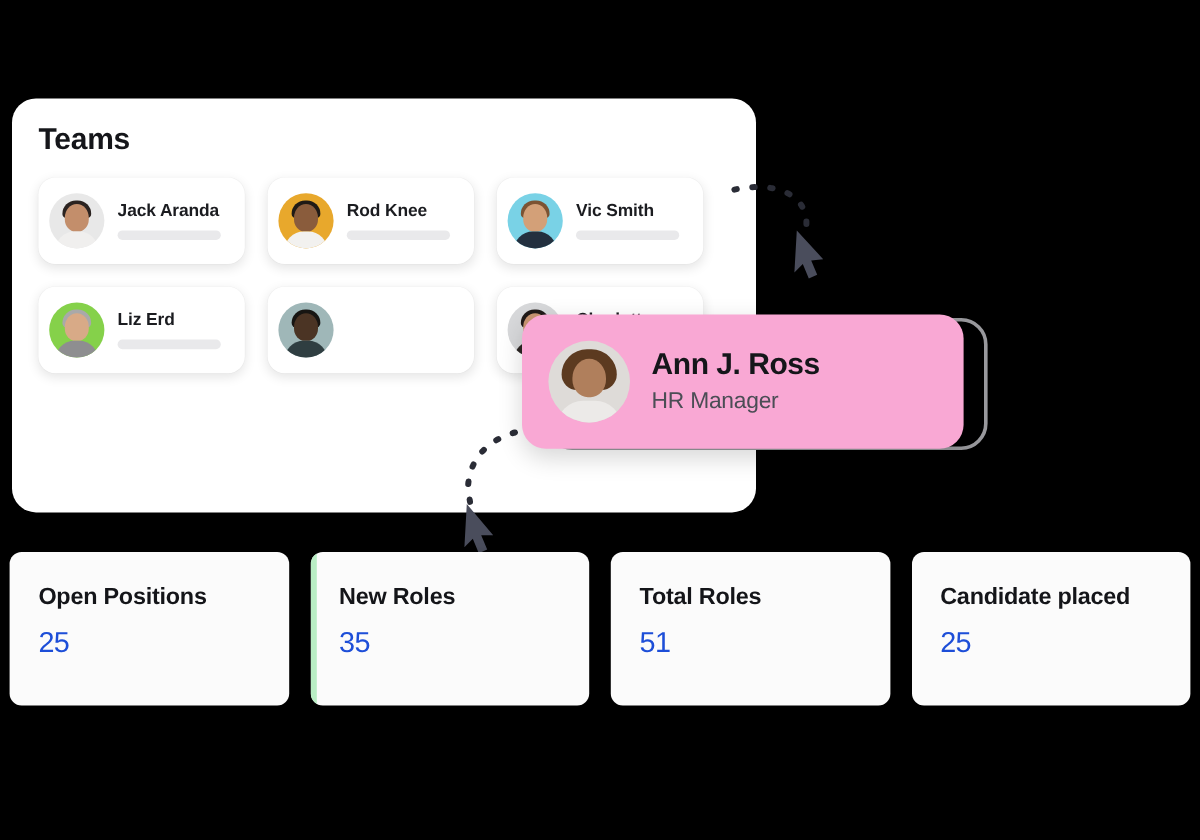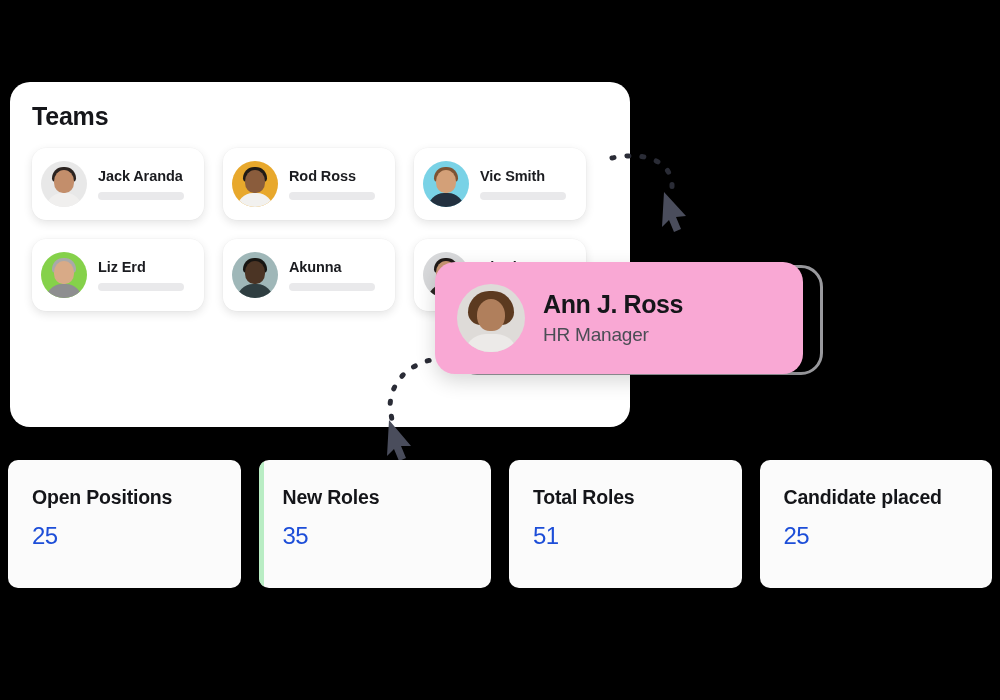--- a/index.html
+++ b/index.html
@@ -177,21 +177,21 @@
             <div class="member-bar"></div>
           </div>
         </div>
         <div class="member-card">
           <div class="avatar" style="background:#e8a82c">
             <div class="hair" style="background:#1f1a16"></div>
             <div class="head" style="background:#8a5c3c"></div>
             <div class="body" style="background:#f2f1ef"></div>
           </div>
           <div class="member-text">
-            <div class="member-name">Rod Ross</div>
+            <div class="member-name">Rod Knee</div>
             <div class="member-bar"></div>
           </div>
         </div>
         <div class="member-card">
           <div class="avatar" style="background:#79d2e6">
             <div class="hair" style="background:#7c5333"></div>
             <div class="head" style="background:#d3a078"></div>
             <div class="body" style="background:#23303f"></div>
           </div>
           <div class="member-text">
@@ -208,24 +208,20 @@
           <div class="member-text">
             <div class="member-name">Liz Erd</div>
             <div class="member-bar"></div>
           </div>
         </div>
         <div class="member-card">
           <div class="avatar" style="background:#9fb7b8">
             <div class="hair" style="background:#171512"></div>
             <div class="head" style="background:#4b3424"></div>
             <div class="body" style="background:#2f3e41"></div>
-          </div>
-          <div class="member-text">
-            <div class="member-name">Akunna</div>
-            <div class="member-bar"></div>
           </div>
         </div>
         <div class="member-card">
           <div class="avatar" style="background:#d7d8da">
             <div class="hair" style="background:#201a18"></div>
             <div class="head" style="background:#c99672"></div>
             <div class="body" style="background:#2a2522"></div>
           </div>
           <div class="member-text">
             <div class="member-name">Charlotte</div>

